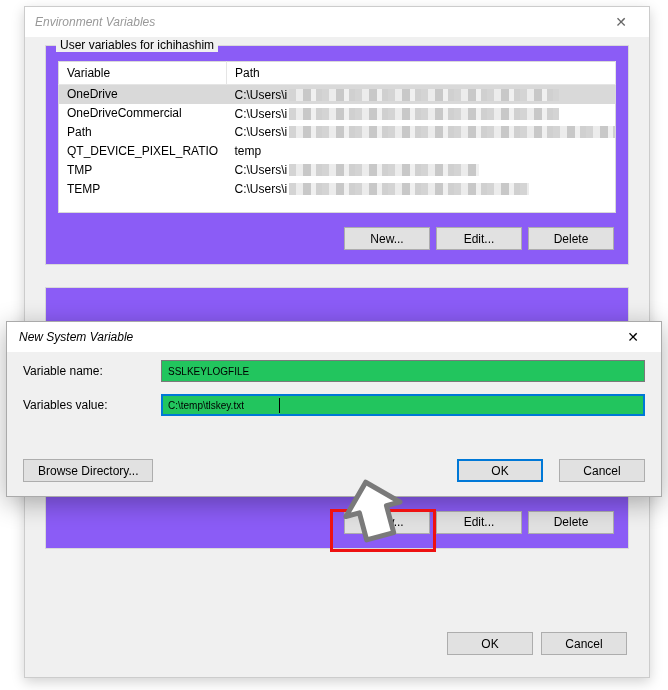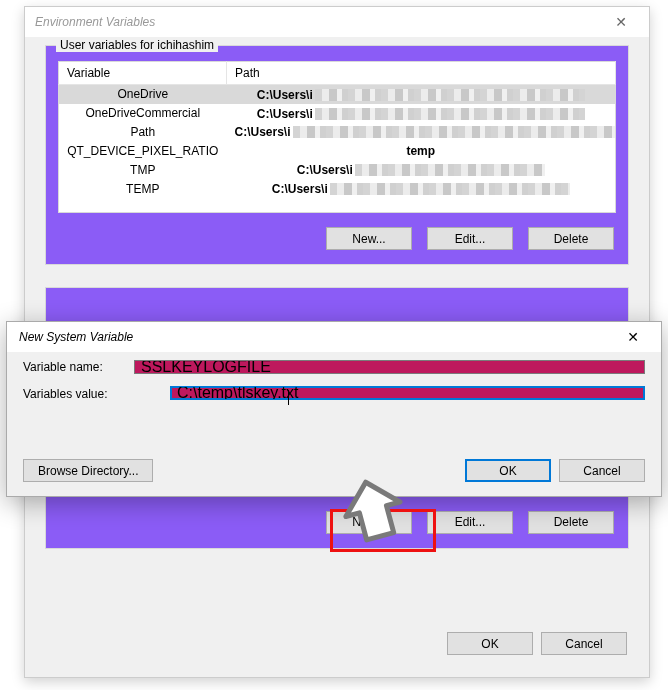--- a/index.html
+++ b/index.html
@@ -84,40 +84,39 @@
   }
   .var-table td {
     padding: 2px 8px;
     font-size: 12px;
     color: #000;
     white-space: nowrap;
     overflow: hidden;
     height: 15px;
     vertical-align: middle;
     position: relative;
-    text-align: center;
   }
   .var-table tr.sel td { background: #d9d9d9; }
-  .var-table .val-txt { display: inline-block; vertical-align: middle; font-weight: bold; }
+  .var-table .val-txt { display: inline-block; vertical-align: middle; }
   .pixelate {
     display: inline-block;
     height: 12px;
     vertical-align: middle;
     margin-left: 2px;
     background:
       repeating-linear-gradient(90deg,
         #d4d4d4 0 7px, #ececec 7px 14px, #c8c8c8 14px 22px,
         #f0f0f0 22px 27px, #d0d0d0 27px 33px);
     filter: blur(0.2px);
   }
   .table-pad { height: 40px; }
   .btn-row {
     display: flex;
     justify-content: flex-end;
-    gap: 15px;
+    gap: 6px;
     padding: 14px 2px 2px 2px;
   }
   .winbtn {
     min-width: 86px;
     height: 23px;
     padding: 0 14px;
     background: #e1e1e1;
     border: 1px solid #adadad;
     font-size: 12px;
     font-family: inherit;
@@ -180,54 +179,54 @@
     padding: 8px 16px 14px 16px;
     background: #f0f0f0;
     height: calc(100% - 30px);
     display: flex;
     flex-direction: column;
     gap: 12px;
   }
   .form-row {
     display: flex;
     align-items: center;
-    gap: 3px;
+    gap: 30px;
   }
   .form-row label {
     width: 108px;
     font-size: 12px;
   }
   .form-row input[type=text] {
     flex: 1;
-    height: 14px;
+    height: 22px;
     padding: 2px 6px;
-    font-size: 16px;
+    font-size: 10px;
     font-family: inherit;
     border: 1px solid #7a7a7a;
-    background: #be185d;
+    background: #22c55e;
     outline: none;
   }
   .form-row input.focus {
     border: 1px solid #0078d7;
     box-shadow: 0 0 0 1px #0078d7 inset;
   }
   .modal-btn-row {
     display: flex;
-    gap: 8px;
+    gap: 16px;
     margin-top: auto;
   }
   .modal-btn-row .spacer { flex: 1; }
   .winbtn.default {
     border: 1px solid #0078d7;
     box-shadow: 0 0 0 1px #0078d7 inset;
     background: #e1e1e1;
   }
 
   
-  .caret-wrap { position: relative; flex:1;margin-left:36px; }
+  .caret-wrap { position: relative; flex:1; }
   .caret-wrap input { width: 100%; }
   .caret {
     position: absolute;
     left: 118px;
     top: 4px;
     width: 1px;
     height: 15px;
     background: #000;
   }
 

